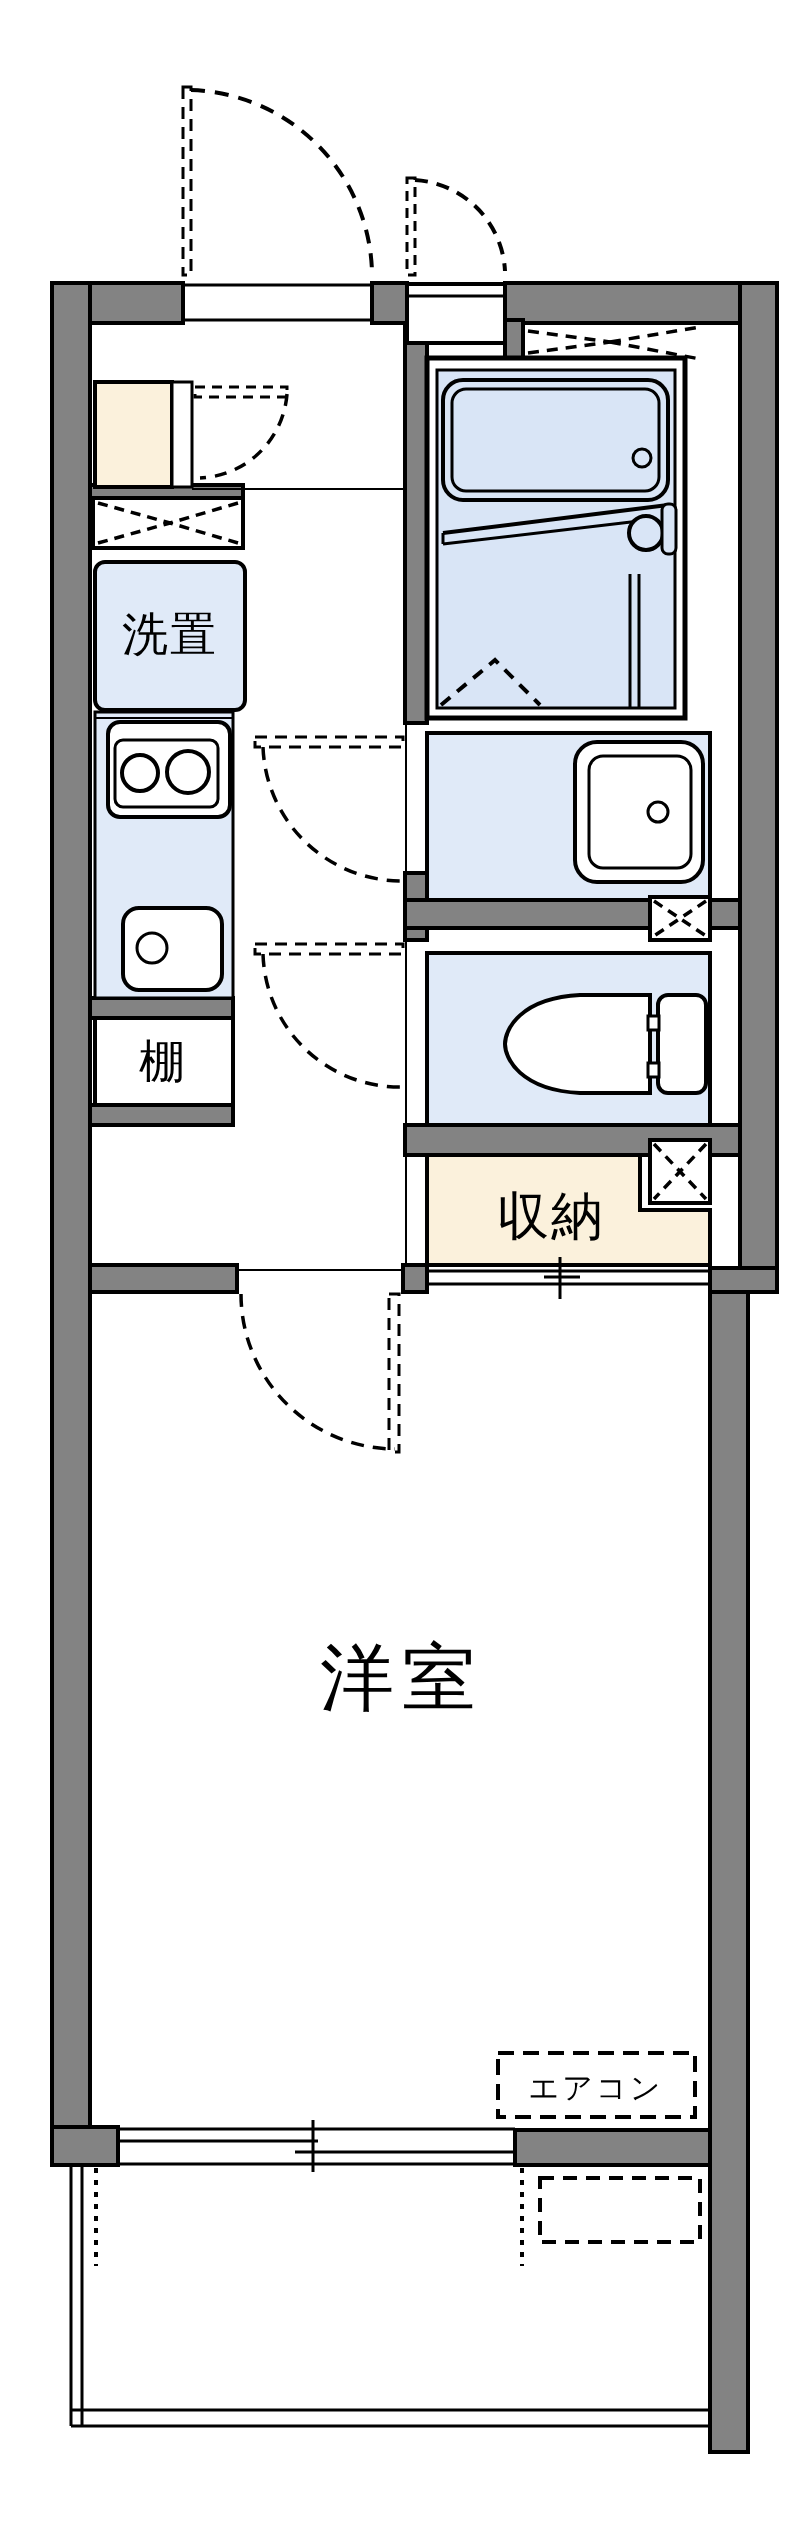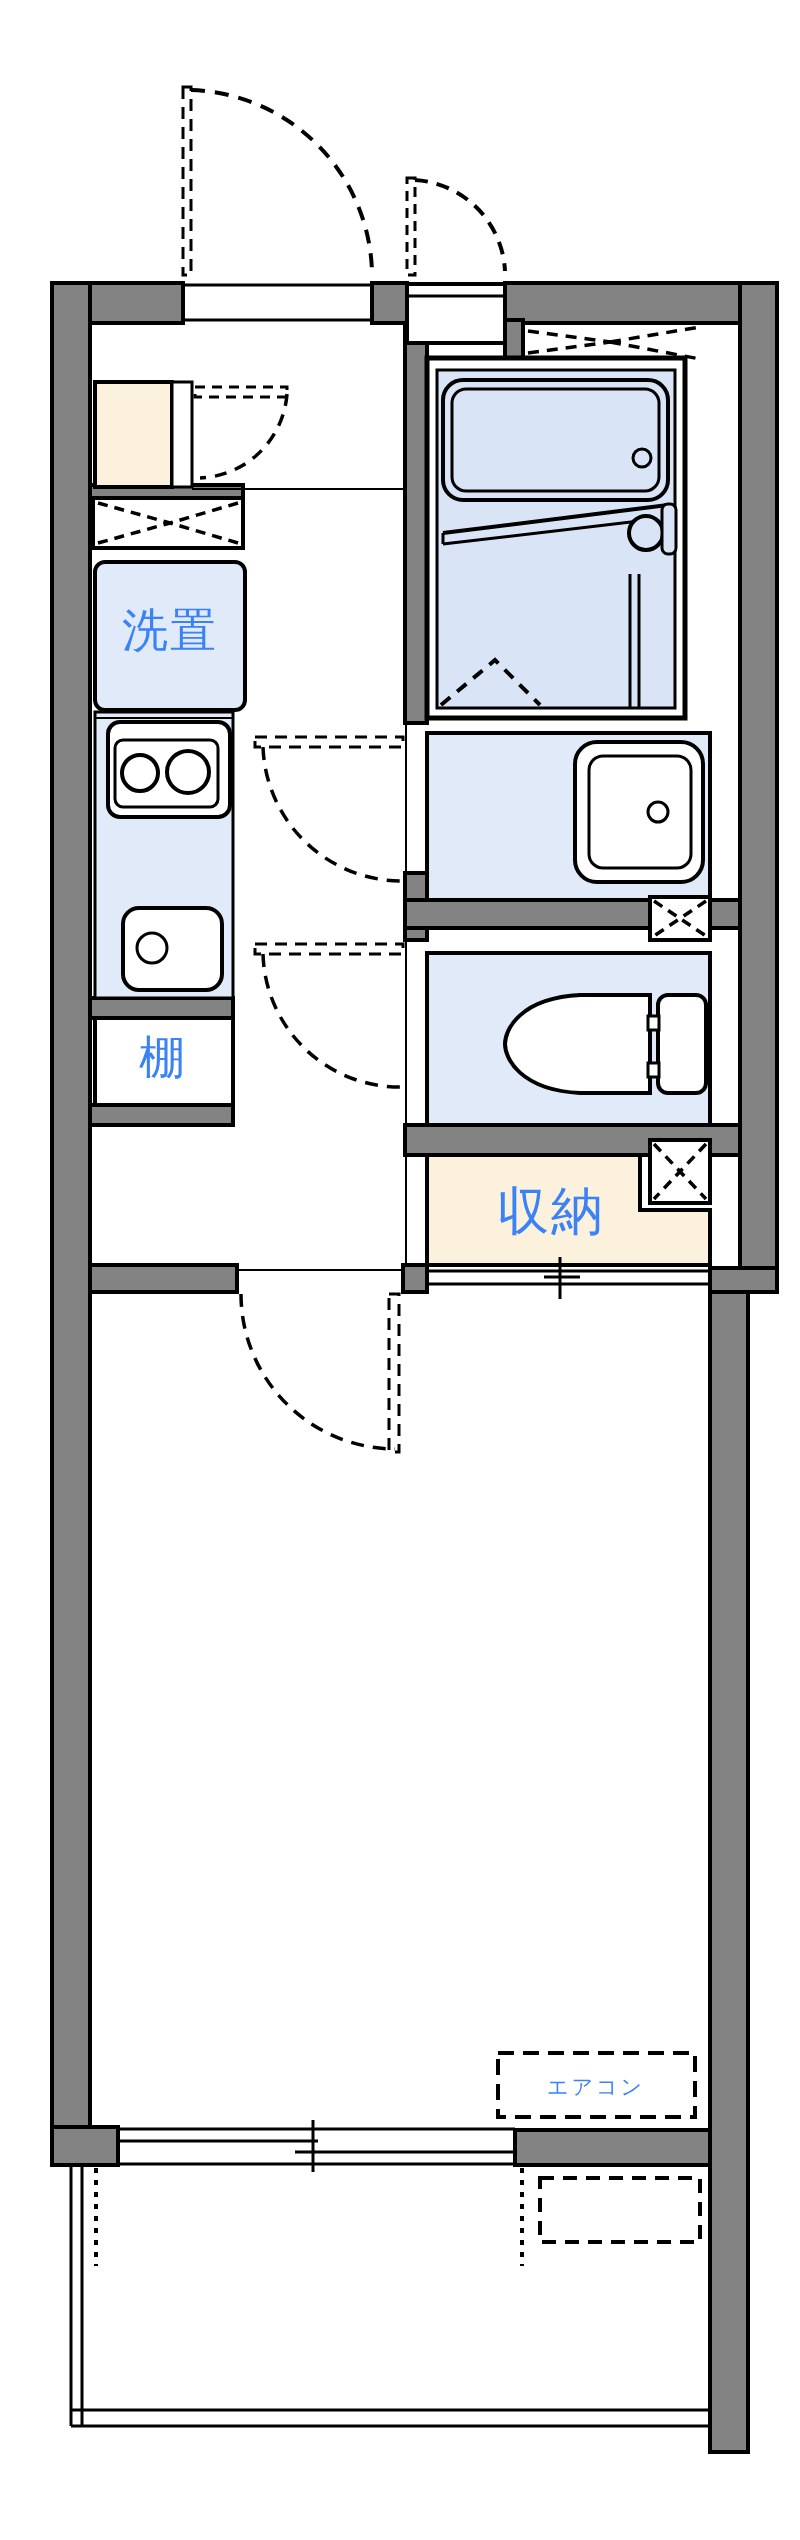--- a/index.html
+++ b/index.html
@@ -3,28 +3,28 @@
 <meta charset="utf-8">
 <style>
   html,body{margin:0;padding:0;background:#fff;}
   .canvas{
     position:relative;width:800px;height:2540px;background:#ffffff;
     font-family:"Liberation Sans","DejaVu Sans",sans-serif;overflow:hidden;
   }
   .canvas svg{position:absolute;left:0;top:0;}
   .label{
     position:absolute;transform:translate(-50%,-50%);
-    color:#3b82f6;white-space:nowrap;line-height:1;letter-spacing:2px;font-family:Liberation Mono, monospace;
+    color:#000000;white-space:nowrap;line-height:1;letter-spacing:2px;
   }
   .lbl-washer{left:170px;top:634px;font-size:46px;}
   .lbl-shelf{left:163px;top:1061px;font-size:46px;}
   .lbl-storage{left:551px;top:1216px;font-size:52px;}
   .lbl-room{left:402px;top:1678px;font-size:74px;letter-spacing:8px;}
   .lbl-area{left:398px;top:1748px;font-size:42px;letter-spacing:1px;}
-  .lbl-aircon{left:596px;top:2088px;font-size:21px;letter-spacing:3px;}
+  .lbl-aircon{left:596px;top:2088px;font-size:30px;letter-spacing:3px;}
 </style>
 </head>
 <body>
 
 <div class="canvas">
 <svg width="800" height="2540" viewBox="0 0 800 2540">
 
   <g fill="#838383" stroke="#000" stroke-width="4">
     <rect x="52" y="283" width="131" height="40"></rect>
     <rect x="372" y="283" width="35" height="40"></rect>
@@ -207,14 +207,15 @@
     <line x1="71" y1="2426" x2="710" y2="2426" stroke-width="3"></line>
     <line x1="96" y1="2168" x2="96" y2="2266" stroke-width="4" stroke-dasharray="5 7"></line>
     <line x1="522" y1="2168" x2="522" y2="2266" stroke-width="4" stroke-dasharray="5 7"></line>
     <rect x="540" y="2178" width="160" height="64" stroke-width="4" stroke-dasharray="14 9"></rect>
   </g>
 </svg>
 
   <div class="label lbl-washer">洗置</div>
   <div class="label lbl-shelf">棚</div>
   <div class="label lbl-storage">収納</div>
+  <div class="label lbl-room">洋室</div>
   <div class="label lbl-aircon">エアコン</div>
 </div>
 
 </body></html>

